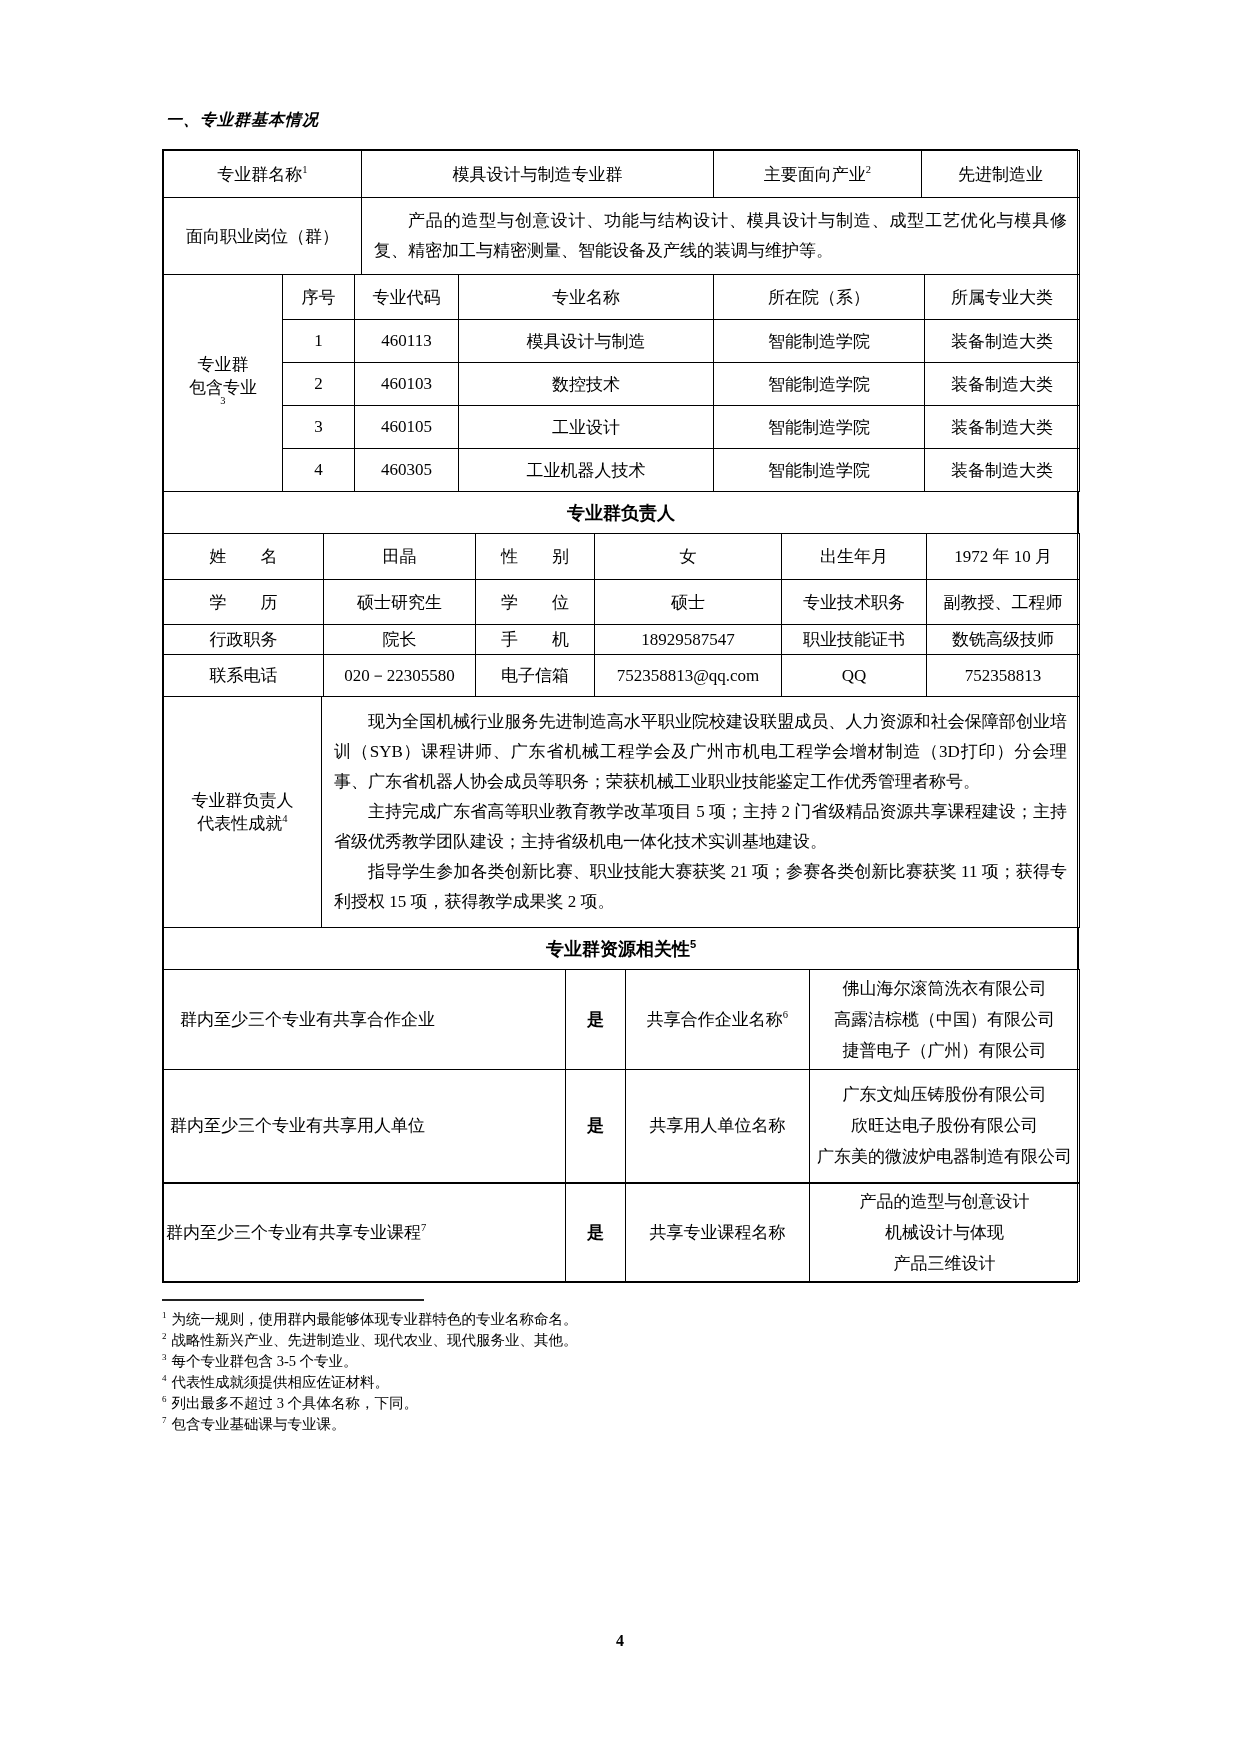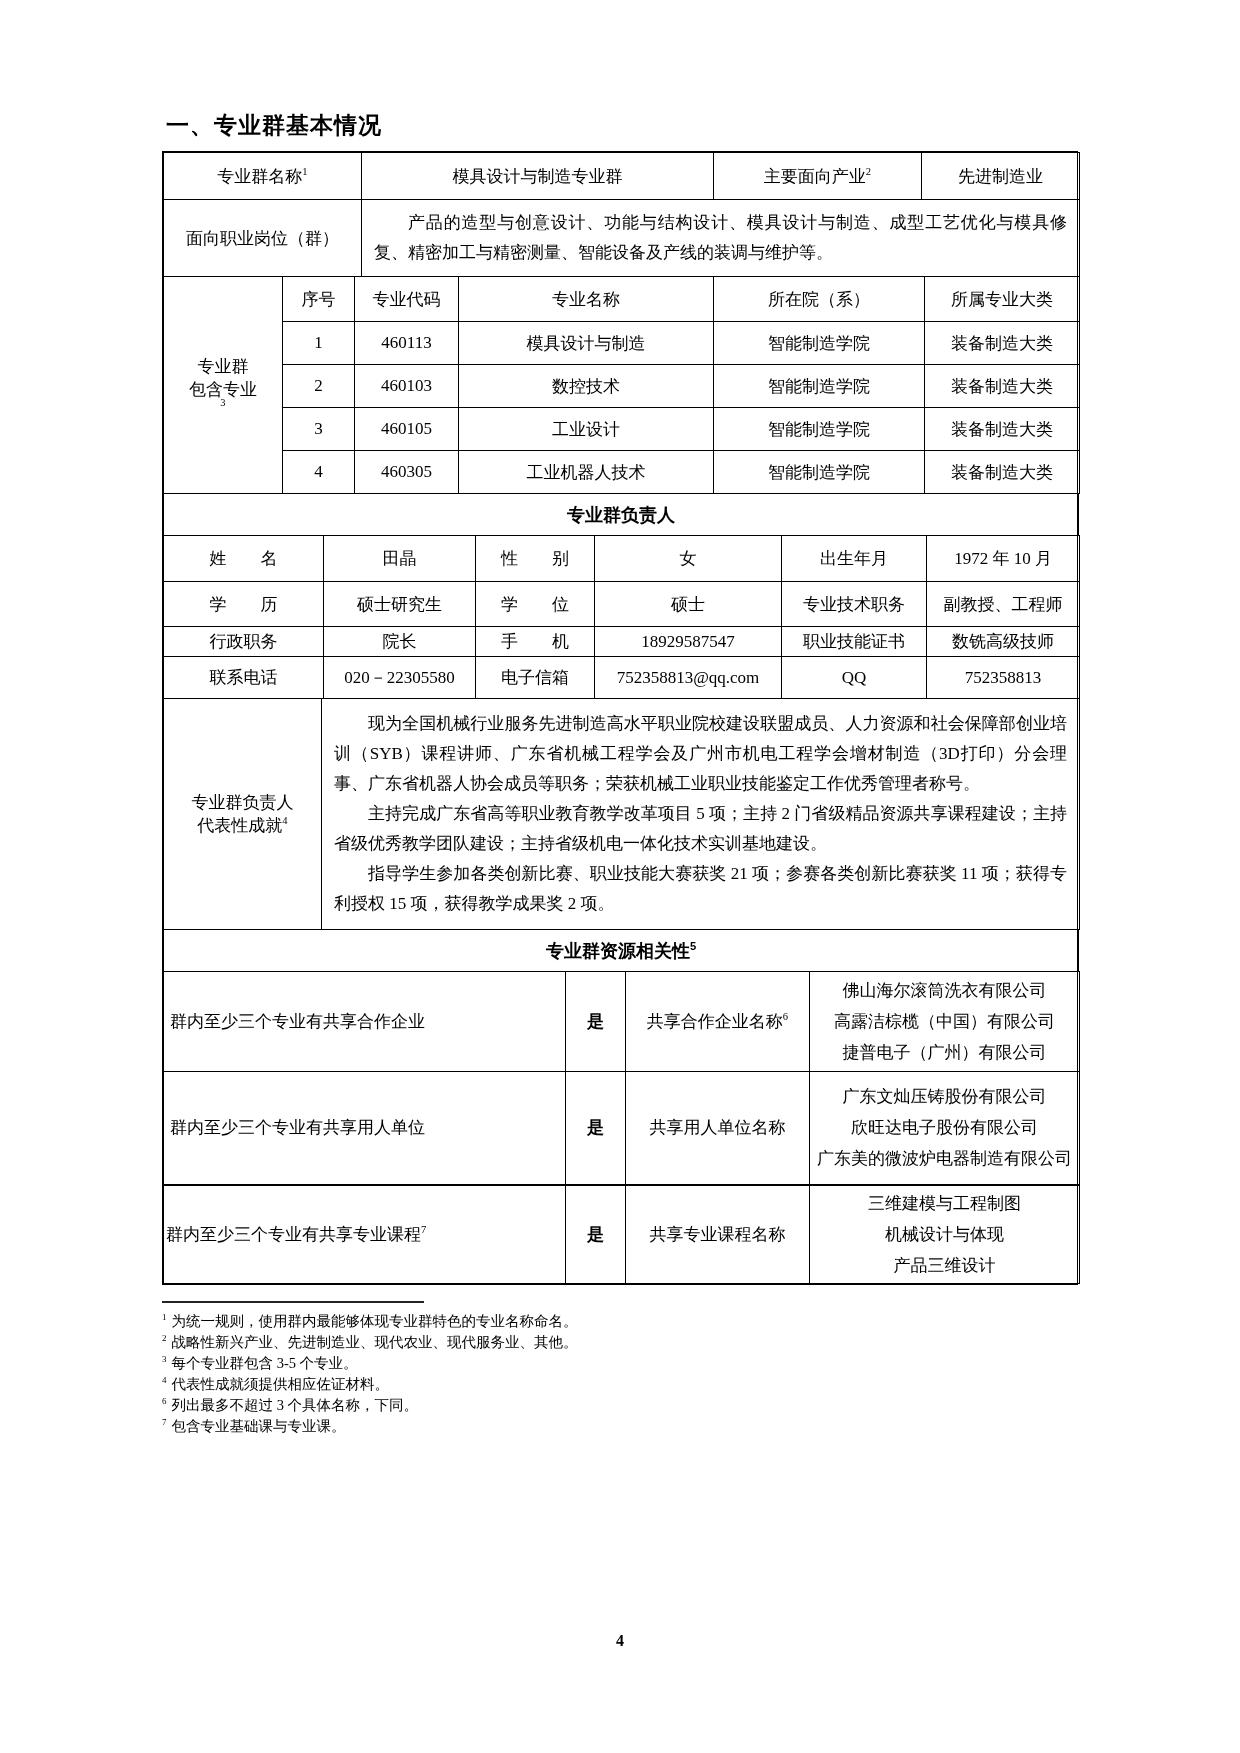--- a/index.html
+++ b/index.html
@@ -4,21 +4,21 @@
 <style>
   html,body{margin:0;padding:0;background:#888;}
   .page{
     width:1240px;height:1753px;background:#ffffff;position:relative;
     font-family:"Liberation Serif","DejaVu Serif",serif;color:#000;
     overflow:hidden;
   }
   .content{position:absolute;left:162px;top:110px;width:916px;}
   .doc-title{
     font-family:"Liberation Sans","DejaVu Sans",sans-serif;
-    font-weight:bold;font-size:23px;letter-spacing:1px;margin:0 0 10px 4px;
+    font-weight:bold;font-size:16px;letter-spacing:1px;margin:0 0 18px 4px;font-style:italic;
   }
   table{border-collapse:collapse;table-layout:fixed;width:916px;font-size:17px;}
   table + table{margin-top:-1px;}
   td{
     border:1px solid #000;text-align:center;vertical-align:middle;
     padding:2px 6px;box-sizing:border-box;overflow:hidden;
   }
   .stack{border:1px solid #000;}
   sup{font-size:0.62em;vertical-align:super;line-height:0;}
   .left{text-align:left;}
@@ -210,21 +210,21 @@
 
       <table>
         <colgroup>
             <col style="width:402px">
             <col style="width:60px">
             <col style="width:184px">
             <col style="width:270px">
           </colgroup>
         <tbody>
             <tr style="height:100px">
-          <td class="left" style="padding-left:6px"><span>群内至少三个专业有共享合作企业</span><sup></sup></td>
+          <td class="left" style="padding-left:16px"><span>群内至少三个专业有共享合作企业</span><sup></sup></td>
           <td class="bold">是</td>
           <td><span>共享合作企业名称</span><sup>6</sup></td>
           <td class="names">
             <div>佛山海尔滚筒洗衣有限公司</div>
             <div>高露洁棕榄（中国）有限公司</div>
             <div>捷普电子（广州）有限公司</div>
           </td>
         </tr>
         <tr style="height:113px">
           <td class="left" style=""><span>群内至少三个专业有共享用人单位</span><sup></sup></td>
@@ -234,21 +234,21 @@
             <div>广东文灿压铸股份有限公司</div>
             <div>欣旺达电子股份有限公司</div>
             <div>广东美的微波炉电器制造有限公司</div>
           </td>
         </tr>
         <tr style="height:95px">
           <td class="left thick-top" style="padding-left:2px"><span>群内至少三个专业有共享专业课程</span><sup>7</sup></td>
           <td class="bold thick-top">是</td>
           <td class="thick-top"><span>共享专业课程名称</span><sup></sup></td>
           <td class="names thick-top">
-            <div>三维建模与工程制图</div>
+            <div>产品的造型与创意设计</div>
             <div>机械设计与体现</div>
             <div>产品三维设计</div>
           </td>
         </tr>
       </tbody>
         </table>
 
     </div>
 
     <div class="footnotes">

